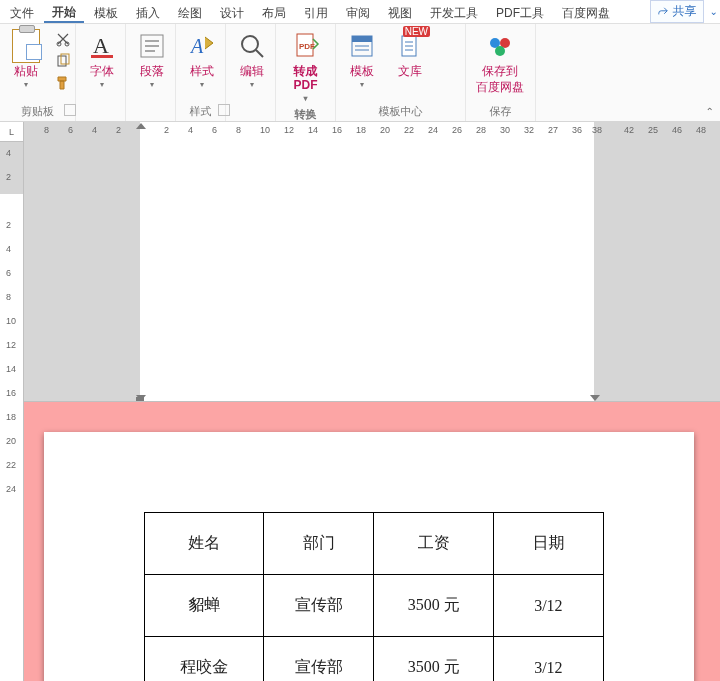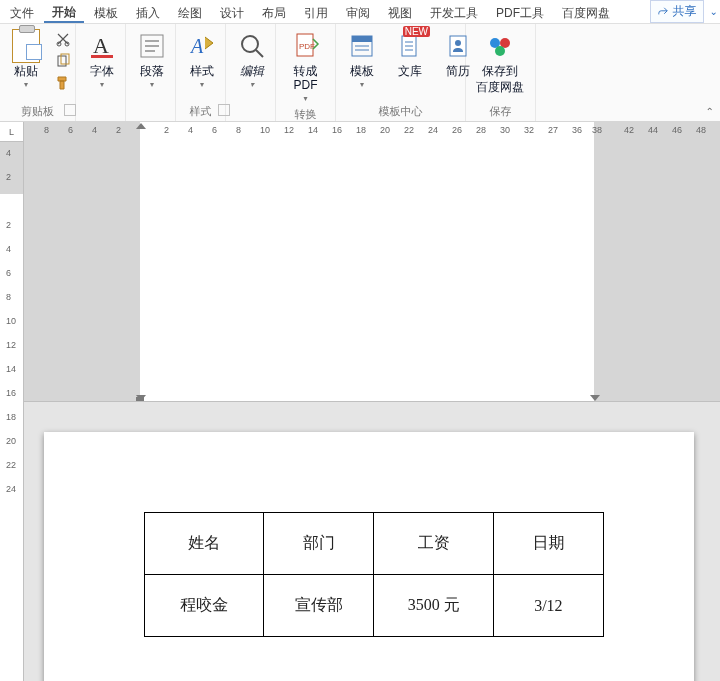--- a/index.html
+++ b/index.html
@@ -101,21 +101,21 @@
     padding: 2px 4px;
     gap: 2px;
     min-width: 40px;
   }
   .vbtn .icon {
     width: 32px; height: 32px;
     display: flex; align-items: center; justify-content: center;
   }
   .vbtn .label {
     font-size: 12px;
-    color: #0f172a;
+    color: #be185d;
     line-height: 14px;
     text-align: center;
   }
   .vbtn .caret {
     font-size: 8px;
     color: #777;
   }
 
   .mini-col {
     display: flex;
@@ -124,22 +124,22 @@
     padding-top: 2px;
     align-items: center;
   }
   .mini-col .mini-icon { width: 18px; height: 18px; display:flex;align-items:center;justify-content:center;color:#555; }
 
   
   .g-clip   { width: 76px; position: relative; }
   .g-font   { width: 50px; }
   .g-para   { width: 50px; }
   .g-style  { width: 50px; position: relative; }
-  .g-edit   { width: 50px; font-style: italic; }
-  .g-pdf    { width: 60px; position: relative; }
+  .g-edit   { width: 50px; }
+  .g-pdf    { width: 60px; position: relative; font-weight: bold; }
   .g-tmpl   { width: 130px; position: relative; }
   .g-save   { width: 70px; }
 
   
   .paste-icon {
     width: 28px; height: 34px;
     border: 1px solid #c08f2e;
     background: linear-gradient(#fff,#fff);
     position: relative;
   }
@@ -217,21 +217,21 @@
     overflow: hidden;
   }
   .ruler-left .margin-shade {
     position: absolute; left:0; right:0;
     background: #d6d6d6;
   }
   .ruler-left .tick { position:absolute; left: 6px; }
 
   .canvas {
     flex: 1;
-    background: #e5e5e5;
+    background: #fca5a5;
     overflow: hidden;
     position: relative;
   }
   .page {
     position: absolute;
     left: 20px; top: 30px;
     width: 650px;
     height: 800px;
     background: #fff;
     box-shadow: 0 2px 6px rgba(0,0,0,0.4);
@@ -427,30 +427,20 @@
           <svg width="28" height="28" viewBox="0 0 28 28">
               <rect x="6" y="4" width="14" height="20" fill="#fff" stroke="#4a7ebb"></rect>
               <line x1="9" y1="10" x2="17" y2="10" stroke="#4a7ebb"></line>
               <line x1="9" y1="14" x2="17" y2="14" stroke="#4a7ebb"></line>
               <line x1="9" y1="18" x2="17" y2="18" stroke="#4a7ebb"></line>
             </svg>
           <span class="badge-new">NEW</span>
         </div>
         <span class="label">文库</span>
       </div>
-      <div class="vbtn">
-        <div class="icon">
-          <svg width="28" height="28" viewBox="0 0 28 28">
-              <rect x="6" y="4" width="16" height="20" fill="#fff" stroke="#4a7ebb"></rect>
-              <circle cx="14" cy="11" r="3" fill="#4a7ebb"></circle>
-              <path d="M9 20c0-3 2-4 5-4s5 1 5 4" fill="#4a7ebb"></path>
-            </svg>
-        </div>
-        <span class="label">简历</span>
-      </div>
     </div>
     <div class="rgroup-title">模板中心</div>
   </div>
 
   <div class="rgroup g-save">
     <div class="rgroup-body">
       <div class="vbtn">
         <div class="icon">
           <svg width="30" height="30" viewBox="0 0 30 30">
               <circle cx="10" cy="12" r="5" fill="#2e8cdc"></circle>
@@ -515,41 +505,47 @@
       <span class="tick" style="left:380px;">22</span>
       <span class="tick" style="left:404px;">24</span>
       <span class="tick" style="left:428px;">26</span>
       <span class="tick" style="left:452px;">28</span>
       <span class="tick" style="left:476px;">30</span>
       <span class="tick" style="left:500px;">32</span>
       <span class="tick" style="left:524px;">27</span>
       <span class="tick" style="left:548px;">36</span>
       <span class="tick" style="left:568px;">38</span>
       <span class="tick" style="left:600px;">42</span>
-      <span class="tick" style="left:624px;">44</span>
+      <span class="tick" style="left:624px;">25</span>
       <span class="tick" style="left:648px;">46</span>
       <span class="tick" style="left:672px;text-align:center;">48</span>
 
       <span class="indent-marker indent-top" style="left:112px;"></span>
       <span class="indent-marker indent-bottom" style="left:112px;"></span>
       <span class="indent-bar" style="left:116px;"></span>
       <span class="indent-marker indent-bottom" style="left:566px;"></span>
     </div>
 
     <div class="canvas">
       <div class="page">
         <table class="doc-table">
           <tbody>
               <tr>
             <td class="c1">姓名</td>
             <td class="c2">部门</td>
             <td class="c3">工资</td>
             <td class="c4">日期</td>
           </tr>
           <tr>
+            <td>貂蝉</td>
+            <td>宣传部</td>
+            <td>3500 元</td>
+            <td>3/12</td>
+          </tr>
+          <tr>
             <td>程咬金</td>
             <td>宣传部</td>
             <td>3500 元</td>
             <td>3/12</td>
           </tr>
 
         </tbody>
           </table>
       </div>
     </div>

